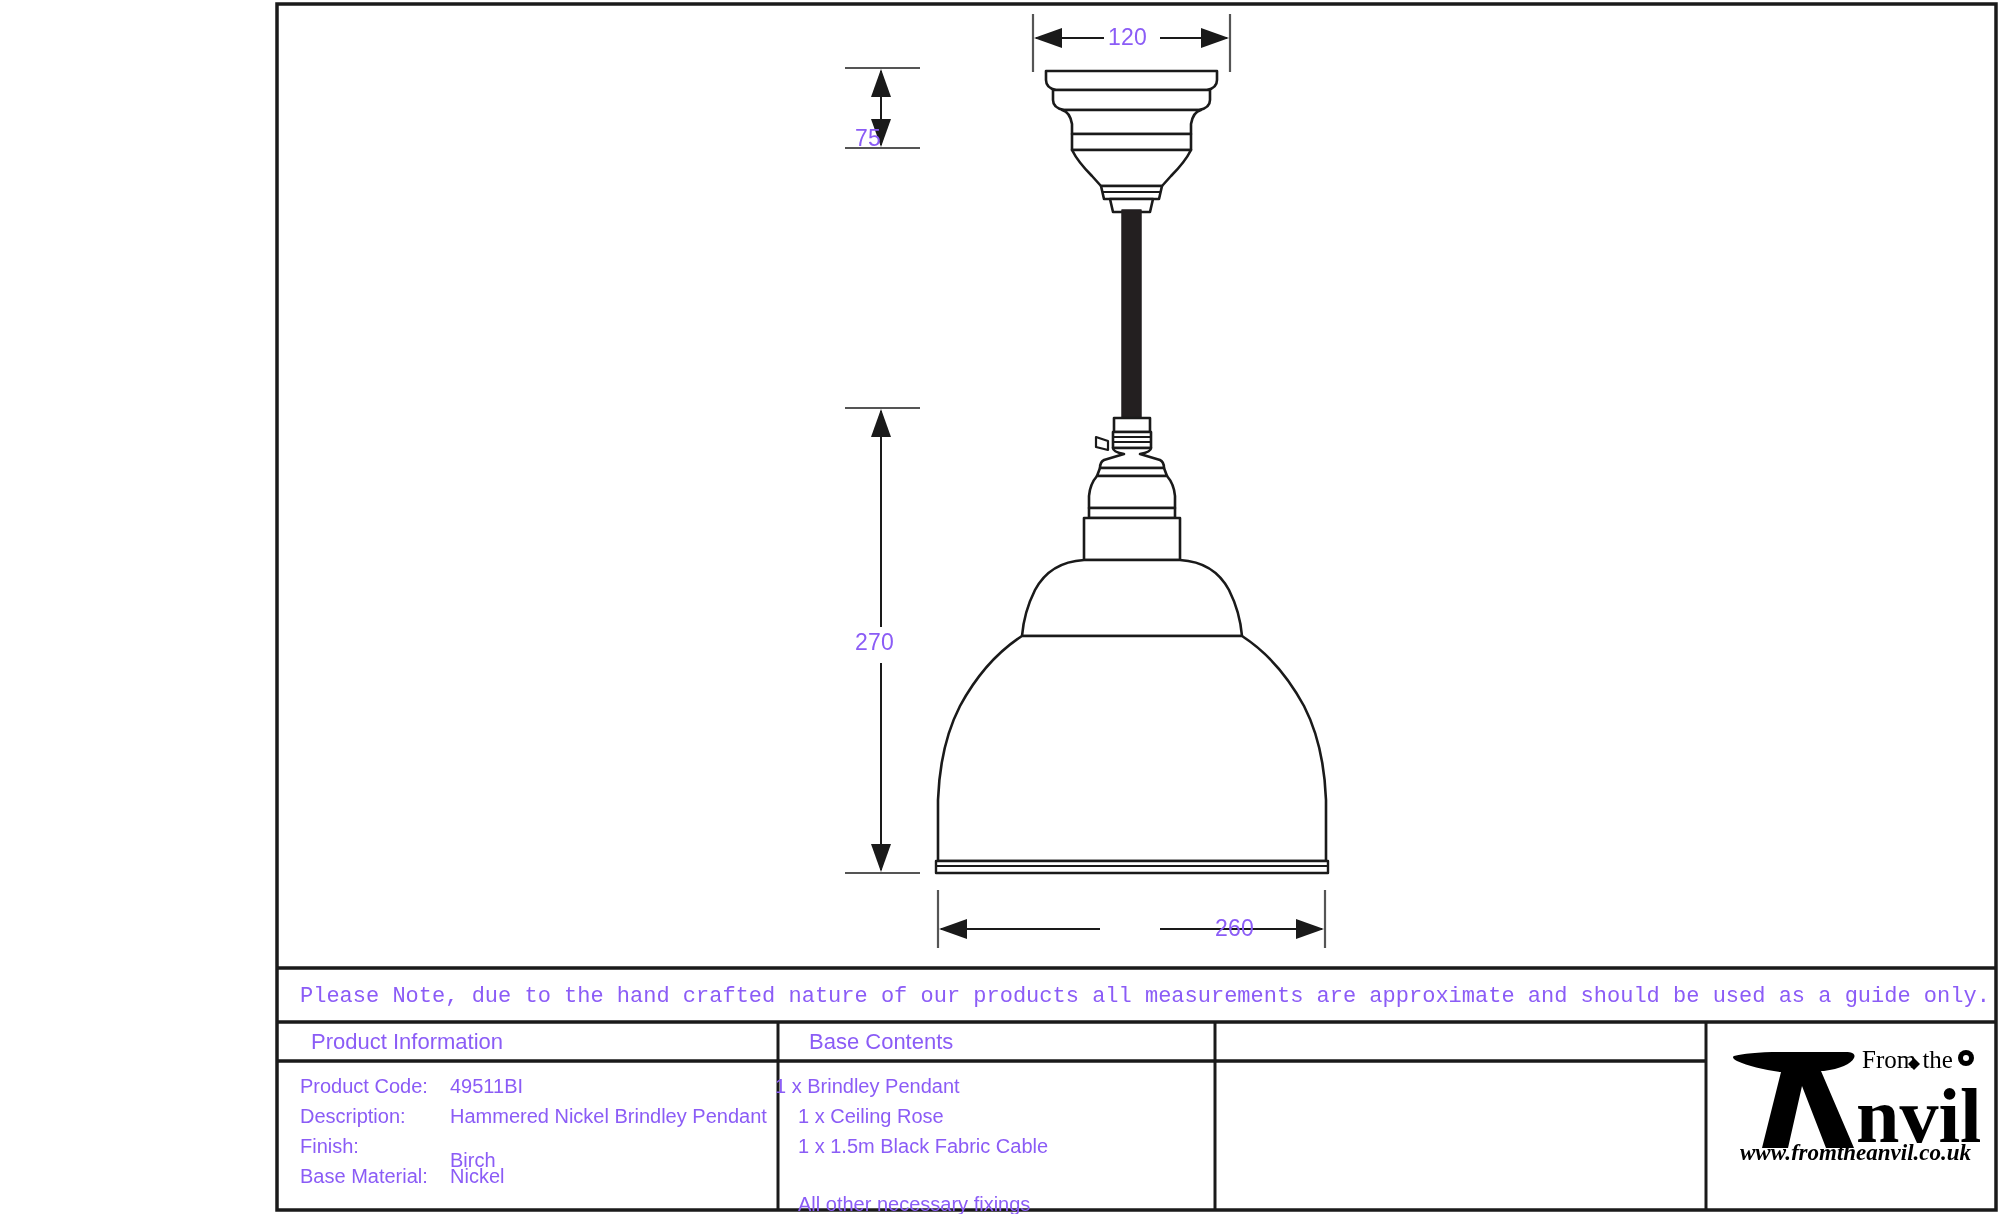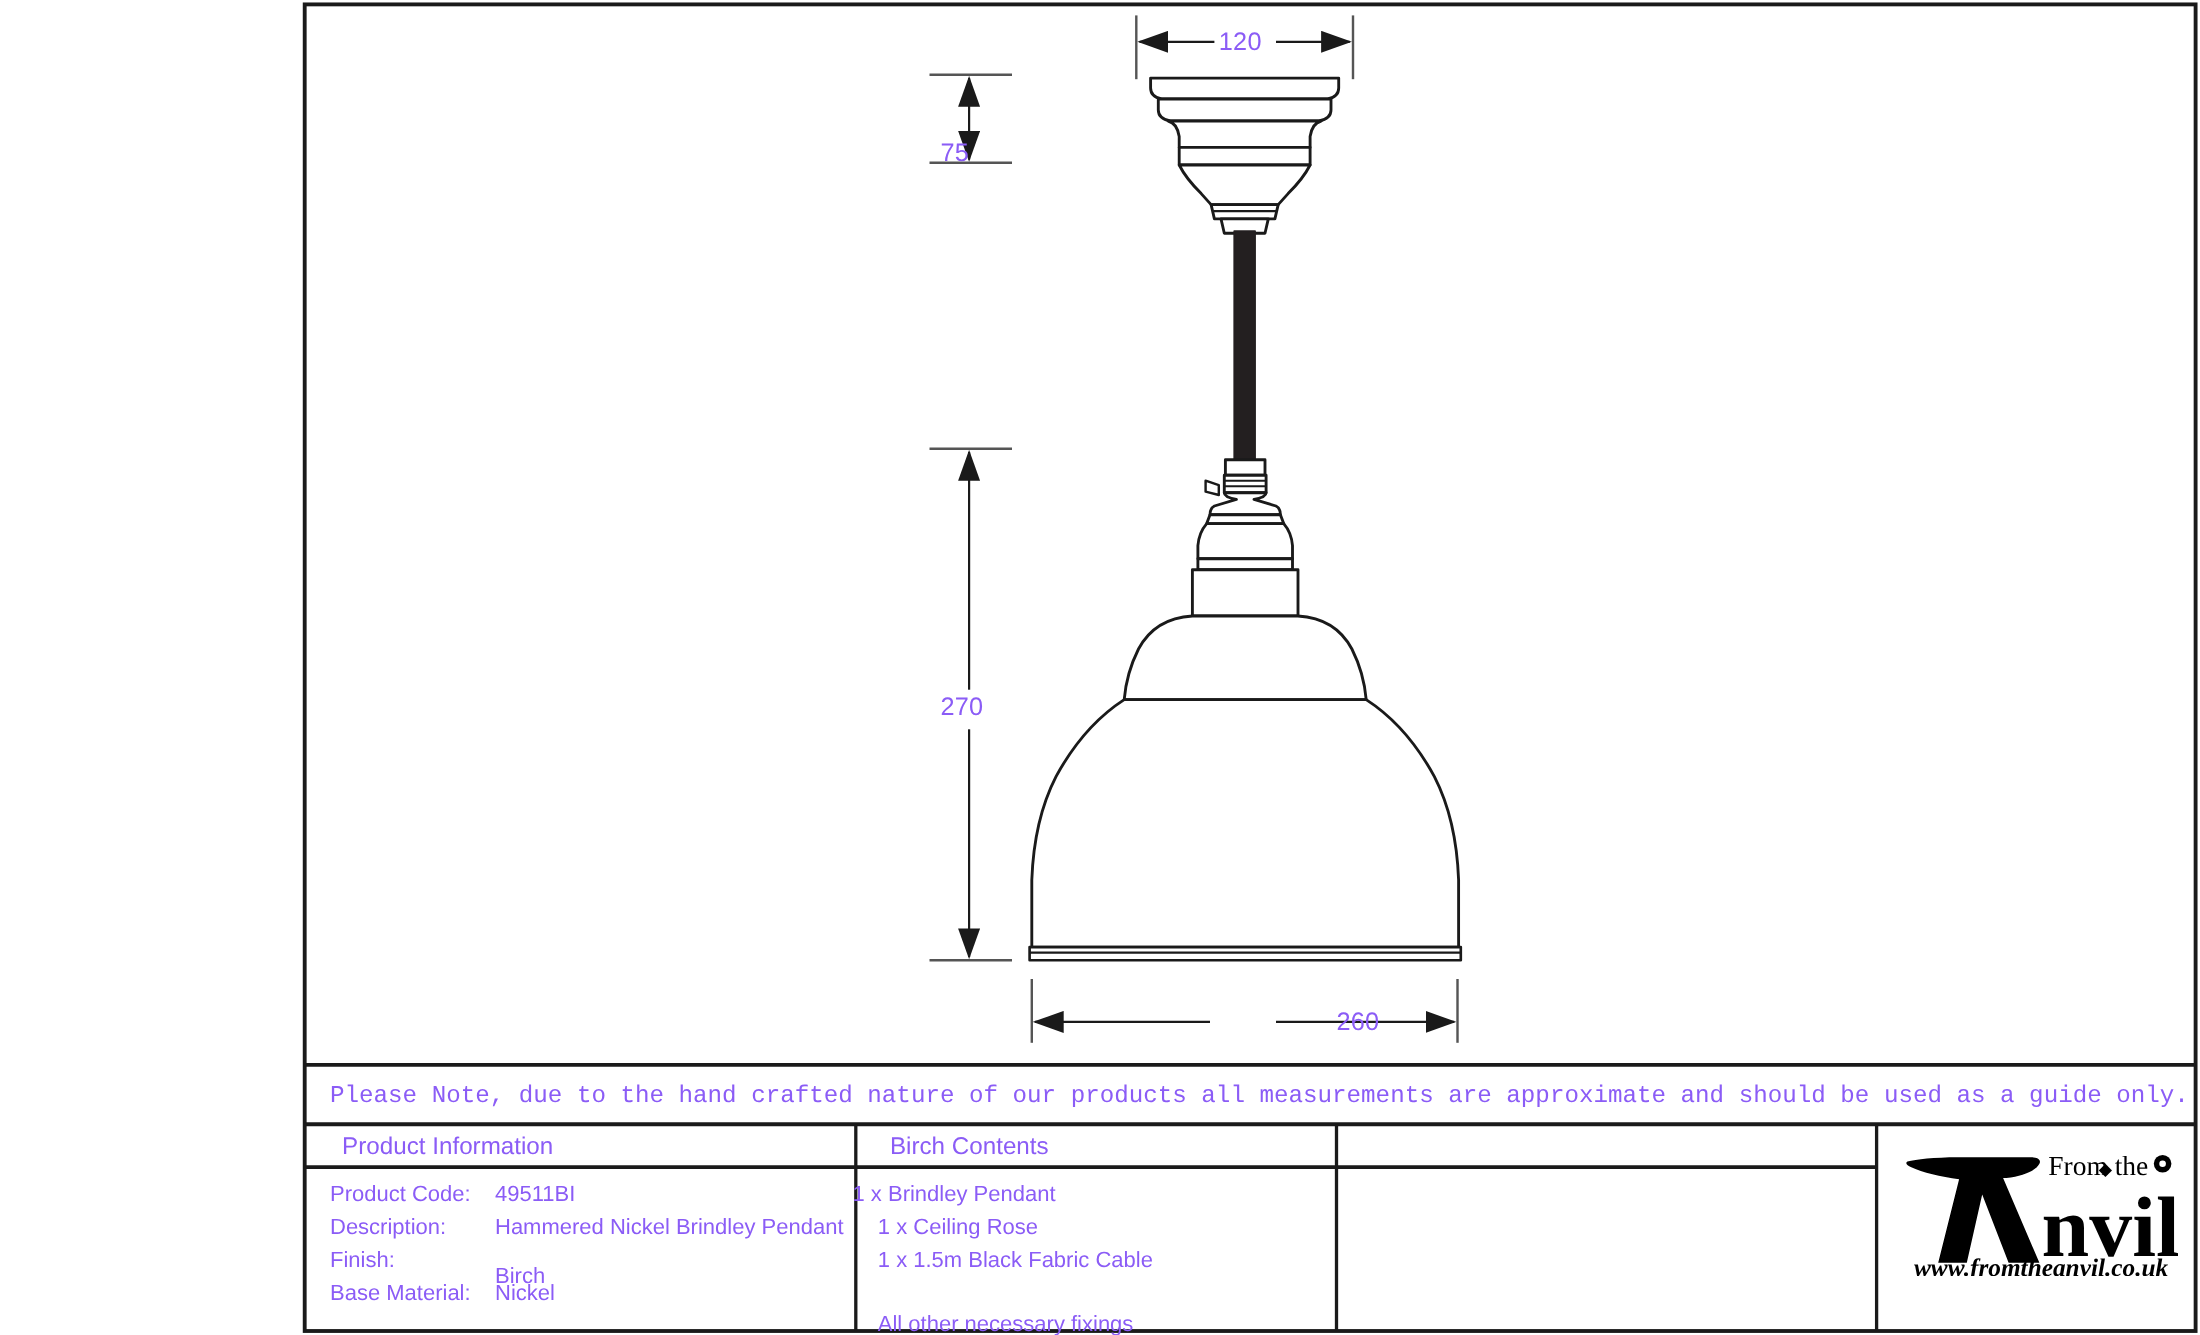--- a/index.html
+++ b/index.html
@@ -183,21 +183,21 @@
   <div class="txt dim-label" style="left:855px; top:127px;">75</div>
 
   <div class="txt dim-label" style="left:855px; top:631px;">270</div>
 
   <div class="txt dim-label" style="left:1168px; top:917px;margin-left:47px;">260</div>
 
   <div class="txt note-text" style="left:300px; top:986px;">Please Note, due to the hand crafted nature of our products all measurements are approximate and should be used as a guide only.</div>
 
   <div class="txt col-header" style="left:300px; top:1031px;">Product Information</div>
 
-  <div class="txt col-header" style="left:798px; top:1031px;">Birch Contents</div>
+  <div class="txt col-header" style="left:798px; top:1031px;">Base Contents</div>
 
   <div class="txt cell-text" style="left:300px; top:1076px;">Product Code:</div>
   <div class="txt cell-text" style="left:450px; top:1076px;">49511BI</div>
 
   <div class="txt cell-text" style="left:300px; top:1106px;">Description:</div>
   <div class="txt cell-text" style="left:450px; top:1106px;">Hammered Nickel Brindley Pendant</div>
 
   <div class="txt cell-text" style="left:300px; top:1136px;">Finish:</div>
   <div class="txt cell-text" style="left:450px; top:1136px;margin-top:14px;">Birch</div>
 

